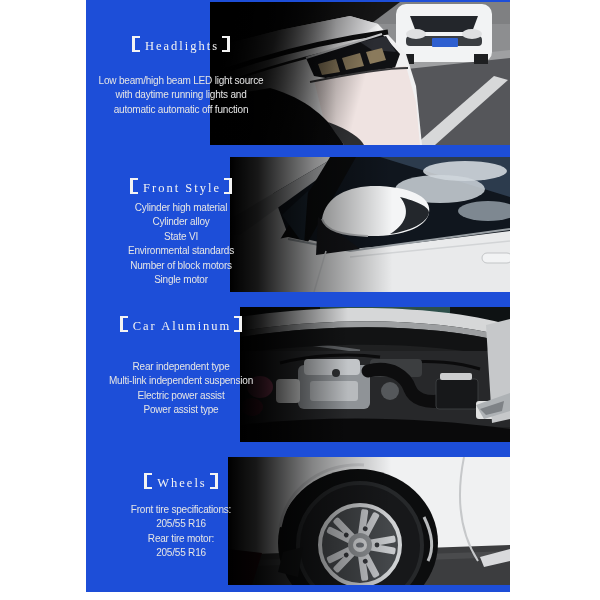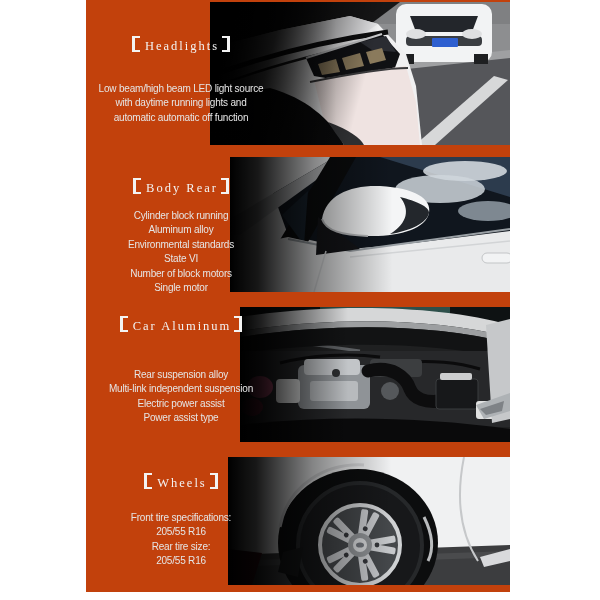--- a/index.html
+++ b/index.html
@@ -1,37 +1,37 @@
 <!DOCTYPE html>
 <html><head>
 <meta charset="utf-8">
 <style>
   html,body{margin:0;padding:0;background:#ffffff;}
   .canvas{position:relative;width:600px;height:600px;background:#ffffff;overflow:hidden;
           font-family:"Liberation Sans",sans-serif;}
-  .panel{position:absolute;left:86px;top:0;width:424px;height:592px;background:#c2410c;}
+  .panel{position:absolute;left:86px;top:0;width:424px;height:592px;background:#1d4ed8;}
   .sec{position:absolute;left:0;width:100%;}
   #sec1{top:0;height:146px;}
   #sec2{top:146px;height:150px;}
   #sec3{top:296px;height:150px;}
   #sec4{top:446px;height:146px;text-decoration:underline;}
 
   .title{position:absolute;left:0;width:190px;text-align:center;
          font-family:"Liberation Serif",serif;font-size:12.5px;letter-spacing:2px;
          color:#f3f3f3;white-space:nowrap;}
   #sec1 .title{top:36px;}
   #sec2 .title{top:32px;}
   #sec3 .title{top:20px;}
   #sec4 .title{top:27px;}
   .bracket{display:inline-block;width:5px;height:12px;vertical-align:-2px;}
   .bracket.l{border-left:3px solid #f3f3f3;border-top:2.5px solid #f3f3f3;border-bottom:2.5px solid #f3f3f3;margin-right:5px;}
   .bracket.r{border-right:3px solid #f3f3f3;border-top:2.5px solid #f3f3f3;border-bottom:2.5px solid #f3f3f3;margin-left:3px;}
 
   .lines{position:absolute;left:0;width:190px;text-align:center;
-         font-size:10px;line-height:14.4px;letter-spacing:-0.2px;color:#e5e5e5;margin-top:8px;}
+         font-size:10px;line-height:14.4px;letter-spacing:-0.2px;color:#e5e5e5;}
   #sec1 .lines{top:74px;}
   #sec2 .lines{top:55px;}
   #sec3 .lines{top:64px;}
   #sec4 .lines{top:57px;}
 
   .photo{position:absolute;overflow:hidden;background:#000;}
   #photo1{left:124px;top:2px;width:300px;height:143px;}
   #photo2{left:144px;top:11px;width:280px;height:135px;}
   #photo3{left:154px;top:11px;width:270px;height:135px;}
   #photo4{left:142px;top:11px;width:282px;height:128px;}
@@ -116,27 +116,27 @@
           <path d="M92,62 C96,38 120,28 150,29 C185,31 202,42 199,56 C196,72 168,80 138,79 C112,78 96,74 92,62 Z" fill="#f4f5f6"></path>
           <path d="M170,40 C186,44 200,50 199,56 C197,66 180,74 160,77 C178,66 180,52 170,40 Z" fill="#23272c"></path>
           <path d="M92,62 C96,74 112,78 138,79" stroke="#b9bbbd" stroke-width="2" fill="none"></path>
           <rect x="252" y="96" width="30" height="10" rx="5" fill="#f2f3f4" stroke="#c3c5c7"></rect>
           <path d="M120,100 L280,84" stroke="#d2d4d6" stroke-width="1.5"></path>
           <path d="M96,94 L84,135" stroke="#d6d8da" stroke-width="1.5"></path>
         </svg>
         <div class="fade"></div>
       </div>
       <div class="title">
-        <span class="bracket l"></span><span>Body Rear</span><span class="bracket r"></span>
-      </div>
-      <div class="lines">
-        <div>Cylinder block running</div>
-        <div>Aluminum alloy</div>
+        <span class="bracket l"></span><span>Front Style</span><span class="bracket r"></span>
+      </div>
+      <div class="lines">
+        <div>Cylinder high material</div>
+        <div>Cylinder alloy</div>
+        <div>State VI</div>
         <div>Environmental standards</div>
-        <div>State VI</div>
         <div>Number of block motors</div>
         <div>Single motor</div>
       </div>
     </section>
 
     <section class="sec" id="sec3">
       <div class="photo" id="photo3" aria-label="Open hood showing engine bay components">
         <svg viewBox="0 0 270 135" preserveAspectRatio="none">
           <rect width="270" height="135" fill="#1f2021"></rect>
           <rect width="270" height="16" fill="#0e1213"></rect>
@@ -166,21 +166,21 @@
           <polygon points="236,98 270,86 270,104 244,112" fill="#aeb2b5"></polygon>
           <polygon points="240,102 264,94 262,104 246,108" fill="#7e8286"></polygon>
           <path d="M0,118 C90,108 180,110 270,122 L270,135 L0,135 Z" fill="#0a0a0b"></path>
         </svg>
         <div class="fade"></div>
       </div>
       <div class="title">
         <span class="bracket l"></span><span>Car Aluminum</span><span class="bracket r"></span>
       </div>
       <div class="lines">
-        <div>Rear suspension alloy</div>
+        <div>Rear independent type</div>
         <div>Multi-link independent suspension</div>
         <div>Electric power assist</div>
         <div>Power assist type</div>
       </div>
     </section>
 
     <section class="sec" id="sec4">
       <div class="photo" id="photo4" aria-label="Close-up of front alloy wheel and tire">
         <svg viewBox="0 0 282 128" preserveAspectRatio="none">
           <rect width="282" height="128" fill="#f0f1f2"></rect>
@@ -221,19 +221,19 @@
           <polygon points="55,95 75,90 70,120 50,115" fill="#151617"></polygon>
         </svg>
         <div class="fade"></div>
       </div>
       <div class="title">
         <span class="bracket l"></span><span>Wheels</span><span class="bracket r"></span>
       </div>
       <div class="lines">
         <div>Front tire specifications:</div>
         <div>205/55 R16</div>
-        <div>Rear tire size:</div>
+        <div>Rear tire motor:</div>
         <div>205/55 R16</div>
       </div>
     </section>
 
   </div>
 </div>
 
 </body></html>

